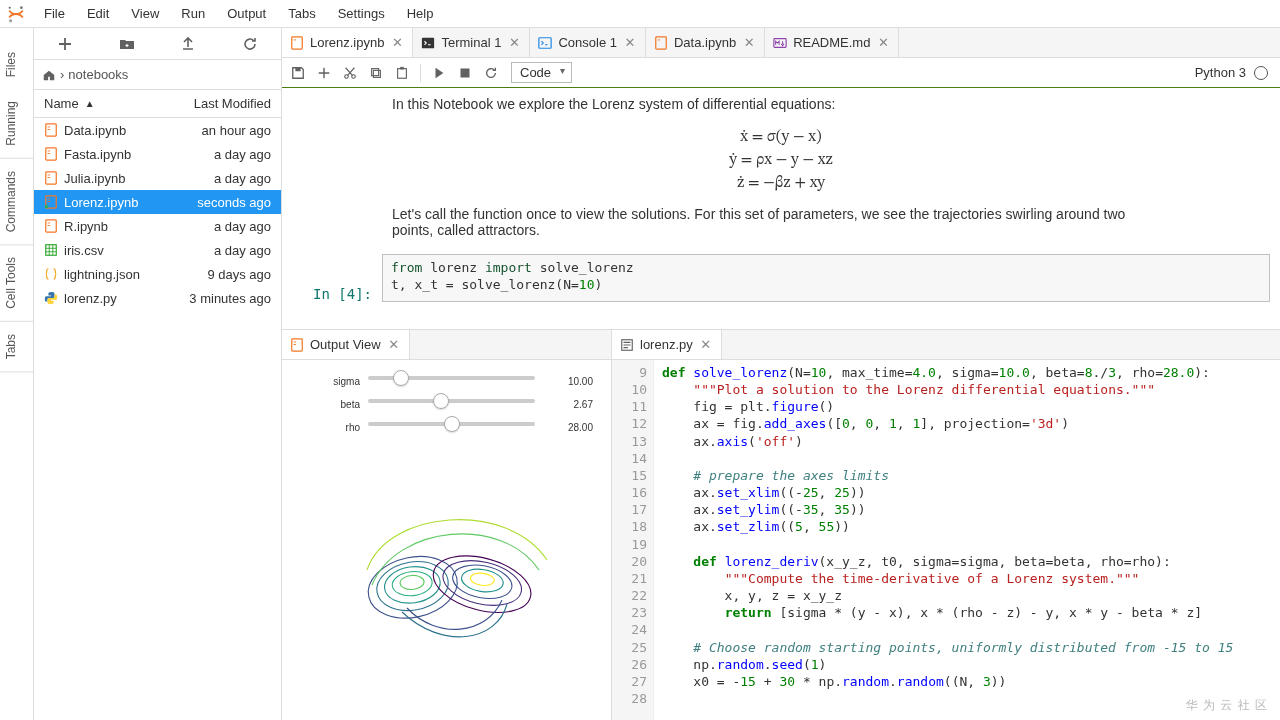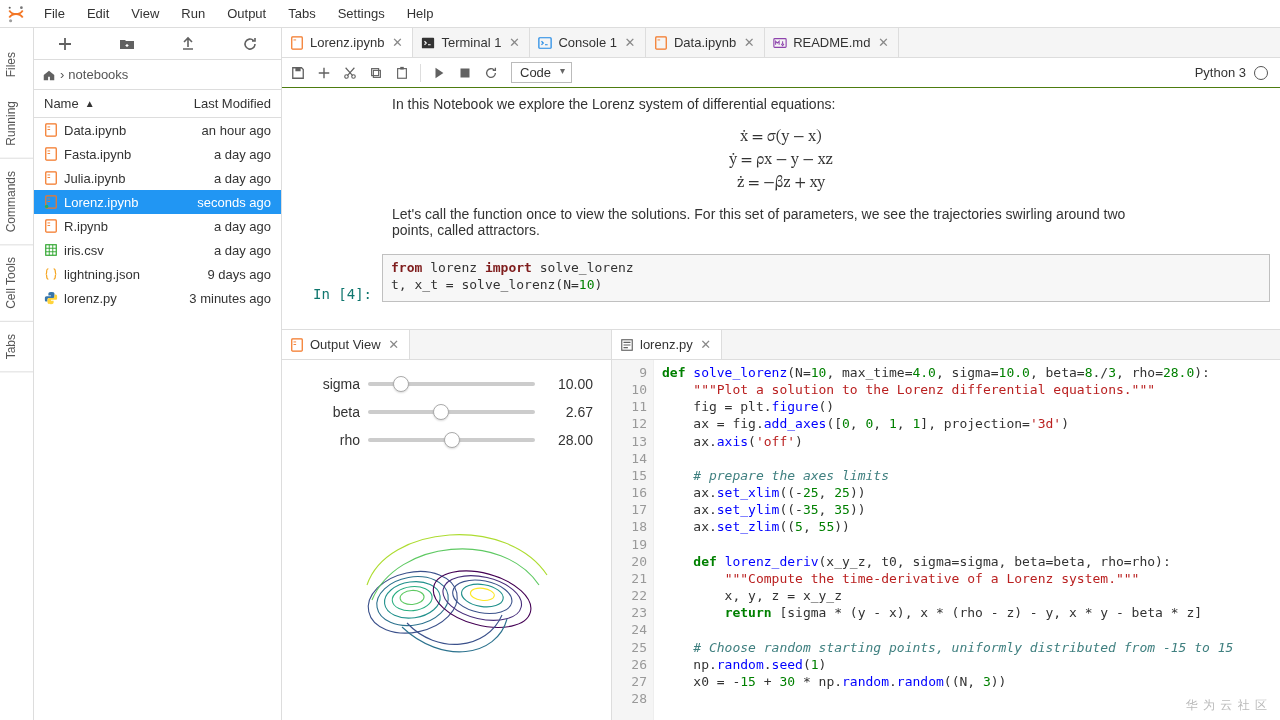--- a/index.html
+++ b/index.html
@@ -36,28 +36,28 @@
 .nb-toolbar .spacer { flex:1; }
 .nb-kernel { display:flex; align-items:center; gap:8px; padding-right:4px; }
 .nb-kernel .circle { width:14px; height:14px; border:1.5px solid #555; border-radius:50%; }
 .nb-content { flex:1; overflow:auto; padding: 8px 0; }
 .nb-text { padding: 0 0 10px 110px; font-size: 14px; max-width: 860px; }
 .nb-eq { text-align:center; font-family: "STIX Two Math","Cambria Math","Latin Modern Math",serif; font-size: 16px; line-height: 1.45; padding: 4px 0 10px 0; }
 .nb-eq .eqline { display:block; }
 .nb-cell { display:flex; margin: 6px 10px 4px 0; }
 .nb-cell .prompt { width: 100px; text-align:right; padding: 4px 10px 0 0; color: #0f766e; font-family: "Menlo","Consolas",monospace; font-size: 14px; margin-top: 28px; }
 .nb-cell .cell-body { flex:1; border: 1px solid #c0c0c0; background: #f7f7f7; padding: 4px 8px; font-family: "Menlo","Consolas",monospace; font-size: 13px; white-space: pre; line-height: 1.35; overflow:hidden; }
-.kw { color: #7f1d1d; font-weight: bold; }
+.kw { color: #14532d; font-weight: normal; }
 .num { color: #008000; }
 .bottom-panel { flex: 1; display: flex; }
 .bottom-left { flex: 0 0 330px; border-right: 1px solid #ddd; display:flex; flex-direction:column; }
 .bottom-right { flex:1; display:flex; flex-direction:column; }
 .pane-tabs { display:flex; height:30px; background:#f5f5f5; border-bottom:1px solid #ddd; }
 .output-body { flex:1; padding: 16px 18px; }
-.slider-row { display:flex; align-items:center; gap:8px; margin-bottom: 12px; font-size:14px; }
+.slider-row { display:flex; align-items:flex-start; gap:8px; margin-bottom: 12px; font-size:10px; }
 .slider-row .slabel { width: 60px; text-align:right; }
 .slider-row .strack { flex:1; height: 4px; background: #ccc; border-radius: 2px; position: relative; }
 .slider-row .sknob { width: 16px; height: 16px; background: #fff; border: 1px solid #aaa; border-radius: 50%; position: absolute; top: -6px; transform: translateX(-50%); box-shadow: 0 1px 2px rgba(0,0,0,0.15); }
 .slider-row .sval { width: 50px; text-align:right; }
 .lorenz-plot { width: 280px; height: 220px; margin: 0 auto; }
 .editor { flex:1; display:flex; font-family: "Menlo","Consolas",monospace; font-size: 13px; line-height: 1.32; overflow:hidden; }
 .gutter { width: 42px; background: #f5f5f5; color: #999; text-align:right; padding: 4px 6px 0 0; border-right: 1px solid #eee; white-space: pre; }
 .code { flex:1; padding: 4px 8px 0 8px; white-space: pre; overflow:hidden; color: #333; }
 .code .kwb { color: #008000; font-weight: bold; }
 .code .str { color: #ba2121; }

